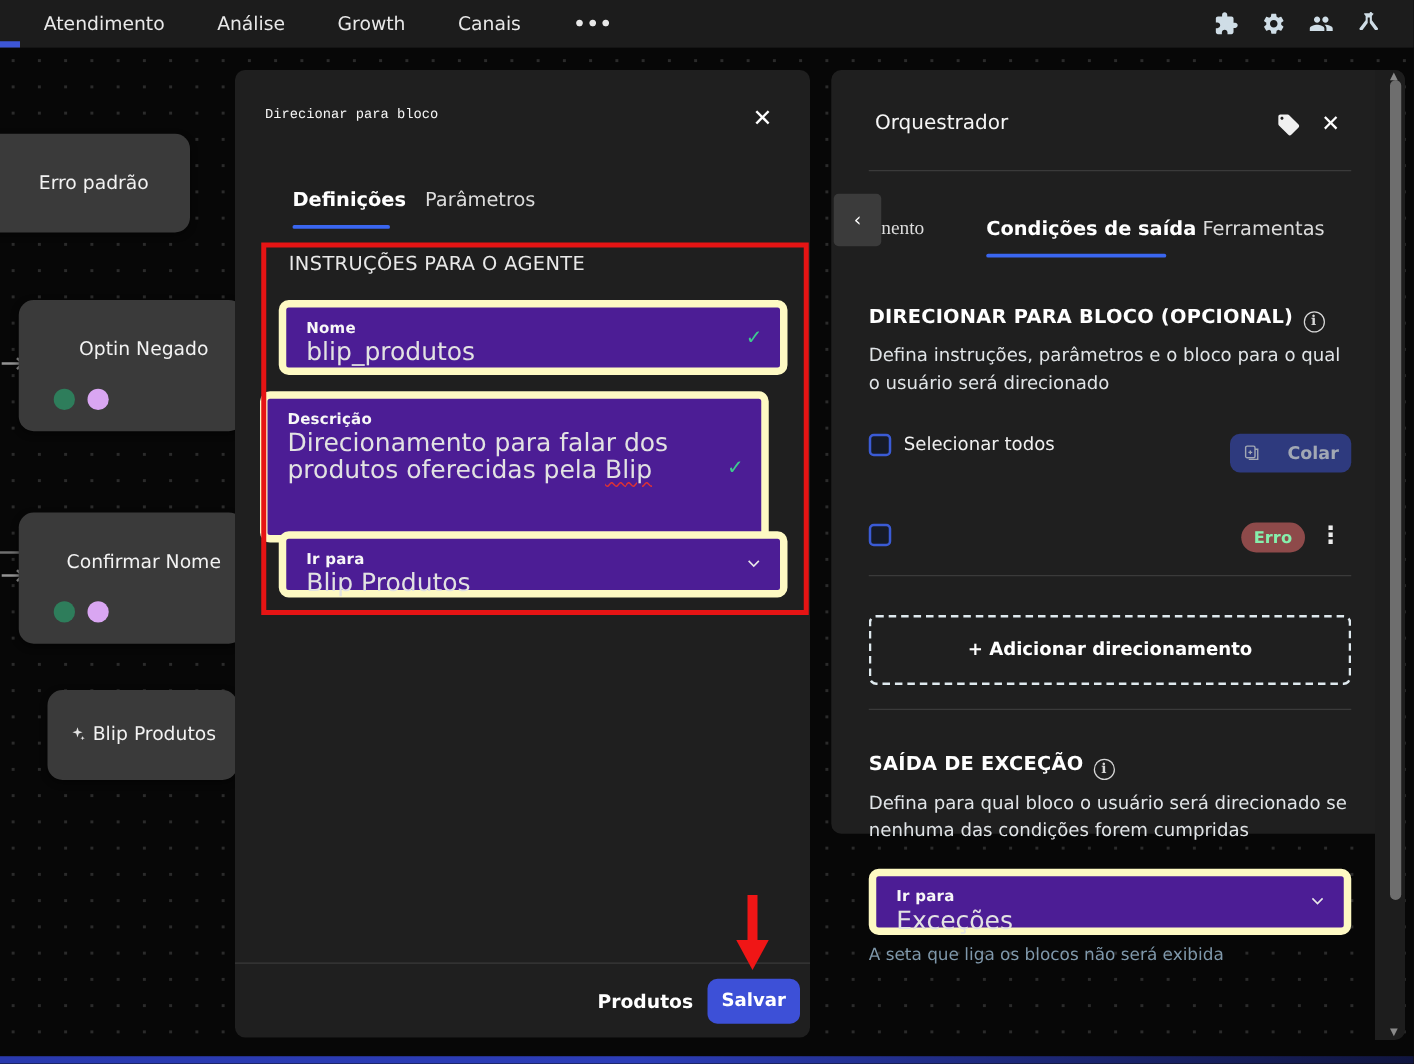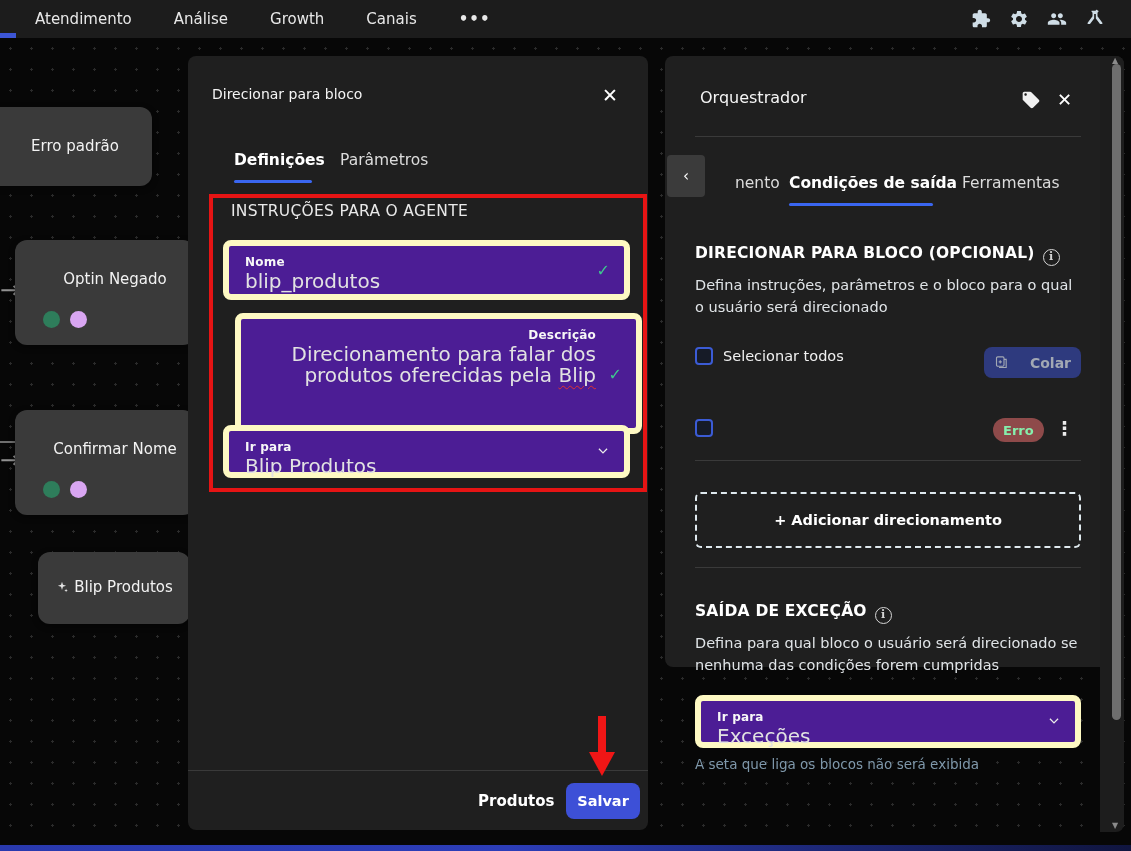--- a/index.html
+++ b/index.html
@@ -42,21 +42,21 @@
   .info-ic { display:inline-block; width:17px; height:17px; border:1.6px solid #d6d6d6; border-radius:50%;
     color:#d6d6d6; font-size:11px; line-height:14px; text-align:center; font-weight:bold;
     vertical-align:-2px; margin-left:8px; font-family:"DejaVu Serif",serif; }
   .checkbox { position:absolute; width:18px; height:18px; border:2px solid #3b5bd5; border-radius:4px;
     background:#161b27; cursor:pointer; }
   .wavy { text-decoration:underline wavy #e03131 1px; text-underline-offset:3px; }
 
   
   #modal { left:188px; top:56px; width:460px; height:774px; background:#1f1f1f;
     border-radius:8px; z-index:10; }
-  #modal-title { position:absolute; left:24px; top:30px; color:#f5f5f5; font-size:14px; }
+  #modal-title { position:absolute; left:24px; top:30px; color:#f5f5f5; font-size:11px;font-family:Liberation Mono, monospace; }
   #modal-close { position:absolute; right:30px; top:28px; color:#fff; font-size:19px; cursor:pointer; }
   .tab { position:absolute; font-size:15.5px; color:#dcdcdc; cursor:pointer; }
   .tab.active { color:#fff; font-weight:bold; }
   .tab-underline { position:absolute; height:3px; background:#3a66f0; border-radius:2px; }
   #m-section-title { position:absolute; left:43px; top:146px; color:#e9e9e9; font-size:15.5px; letter-spacing:.3px; }
   #modal-footer-divider { left:0; right:0; top:714px; }
   #btn-cancel { position:absolute; left:290px; top:736px; color:#fff; font-weight:bold; font-size:15px; cursor:pointer; }
   #btn-save { position:absolute; left:378px; top:727px; width:74px; height:36px; background:#3d50d7;
     border:none; border-radius:8px; color:#fff; font-weight:bold; font-size:14.5px; cursor:pointer;
     font-family:inherit; }
@@ -171,21 +171,21 @@
     <div class="tab-underline" style="left:46px; top:124px; width:78px;"></div>
 
     <div id="m-section-title">INSTRUÇÕES PARA O AGENTE</div>
 
     <div class="field" style="left:35px; top:184px; width:407px; height:60px;">
       <div class="f-label">Nome</div>
       <div class="f-value">blip_produtos</div>
       <span class="check-ic">✓</span>
     </div>
 
-    <div class="field" style="left:47px; top:257px; width:407px; height:121px;text-align:right;">
+    <div class="field" style="left:20px; top:257px; width:407px; height:121px;">
       <div class="f-label">Descrição</div>
       <div class="f-value"><span>Direcionamento para falar dos produtos oferecidas pela</span> <span class="wavy">Blip</span></div>
       <span class="check-ic">✓</span>
     </div>
 
     <div class="field" style="left:35px; top:369px; width:407px; height:53px;">
       <div class="f-label">Ir para</div>
       <div class="f-value">Blip Produtos</div>
       <span class="chev">
         <svg viewBox="0 0 24 24">
@@ -212,21 +212,21 @@
           <path d="M21.41 11.58l-9-9C12.05 2.22 11.55 2 11 2H4c-1.1 0-2 .9-2 2v7c0 .55.22 1.05.59 1.42l9 9c.36.36.86.58 1.41.58.55 0 1.05-.22 1.41-.59l7-7c.37-.36.59-.86.59-1.41 0-.55-.23-1.06-.59-1.42zM5.5 7C4.67 7 4 6.33 4 5.5S4.67 4 5.5 4 7 4.67 7 5.5 6.33 7 5.5 7z"></path>
         </svg>
       <span id="panel-close">✕</span>
     </div>
     <div class="divider" style="left:30px; top:80px; width:386px;"></div>
 
     <div id="collapse-btn">
       <span>‹</span>
     </div>
 
-    <span class="tab" style="left:70px; top:118px;">nento</span>
+    <span class="tab" style="left:40px; top:118px;font-family:Liberation Serif, serif;">nento</span>
     <span class="tab active" style="left:124px; top:118px;">Condições de saída</span>
     <span class="tab" style="left:297px; top:118px;">Ferramentas</span>
     <div class="tab-underline" style="left:124px; top:147px; width:144px;"></div>
 
     <div class="p-sec-title" style="left:30px; top:188px;">
       <span>DIRECIONAR PARA BLOCO (OPCIONAL)</span><span class="info-ic">i</span>
     </div>
     <div class="p-para" style="top:218px;">Defina instruções, parâmetros e o bloco para o qual o usuário será direcionado</div>
 
     <span class="checkbox" style="left:30px; top:291px;"></span>

